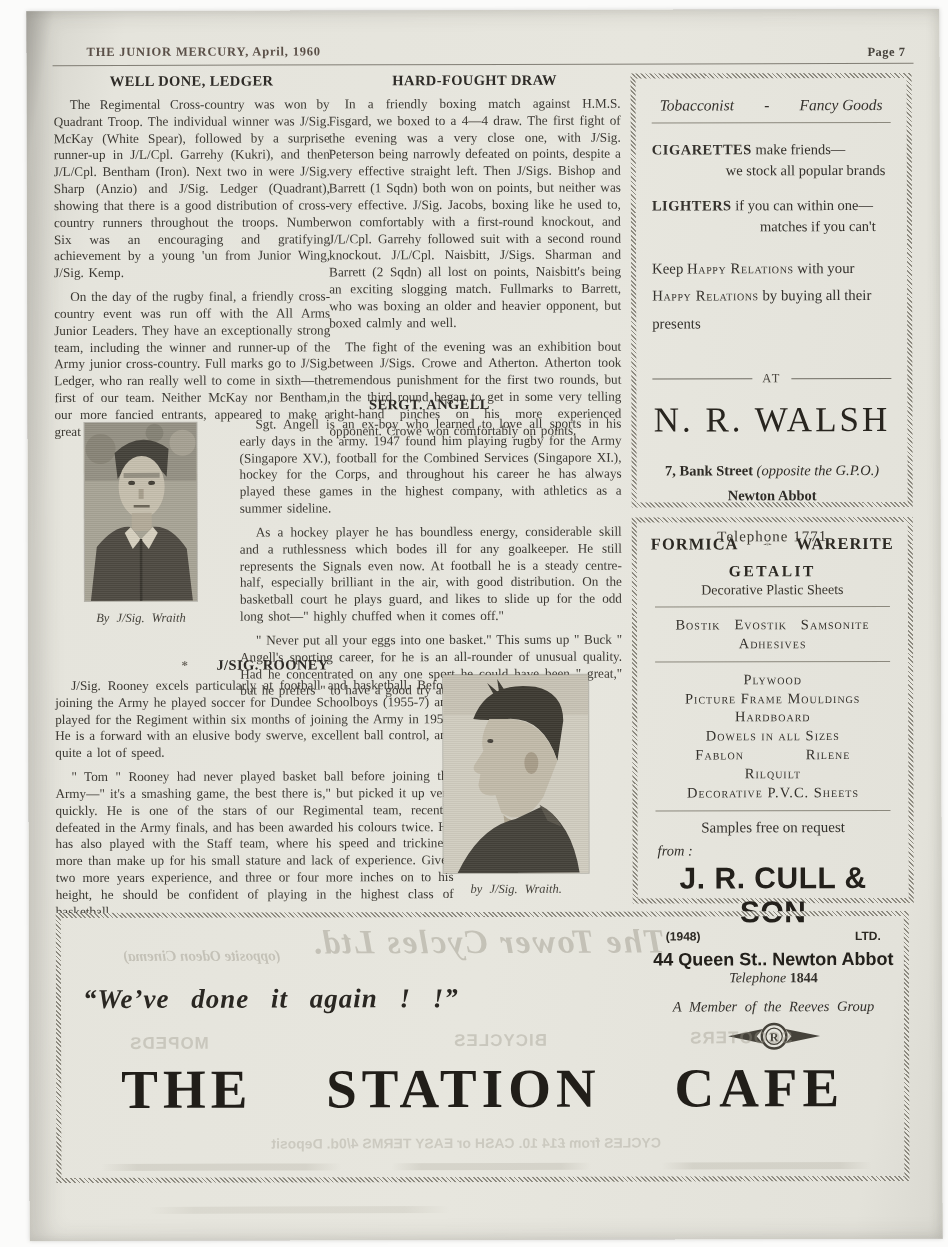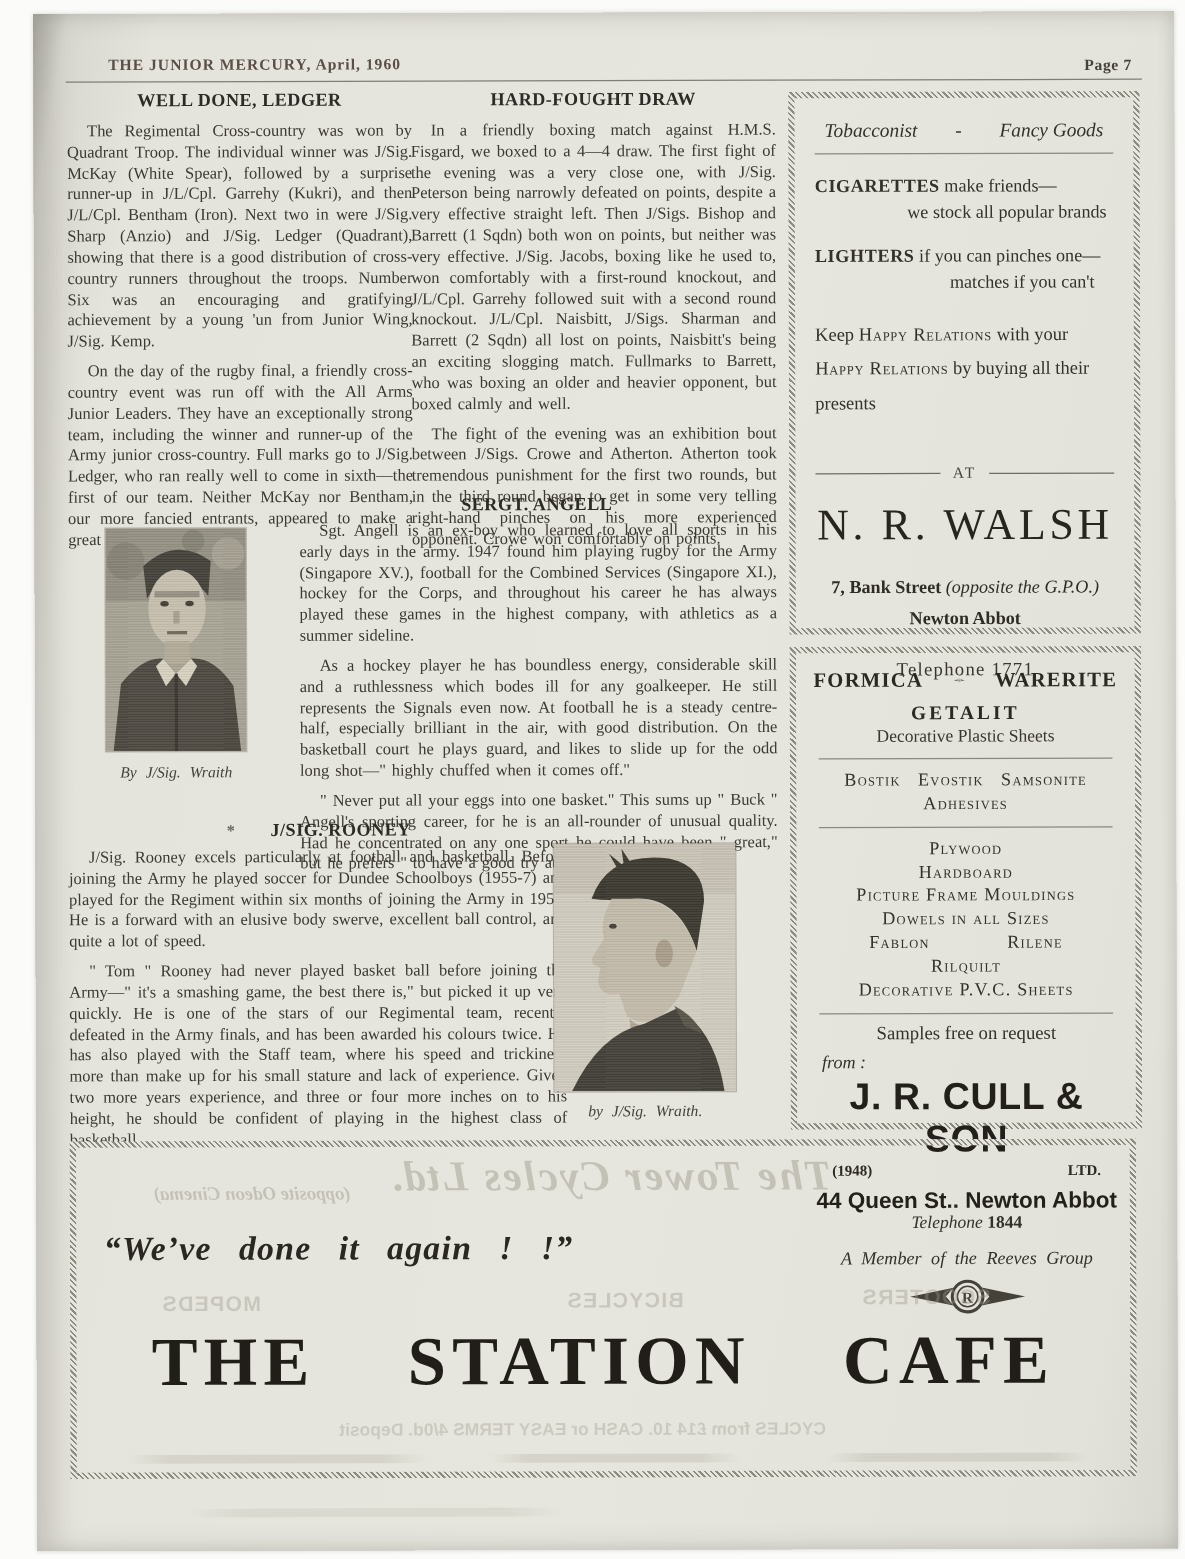--- a/index.html
+++ b/index.html
@@ -47,21 +47,21 @@
   .brandrow{display:flex;align-items:center;justify-content:space-between;padding:0 2px;gap:24px;}
   .brand{font-weight:bold;font-size:16.5px;letter-spacing:1px;color:#2c2923;}
   .getalit{font-weight:bold;font-size:15.5px;letter-spacing:2.5px;margin-top:6px;color:#2c2923;}
   .getalit-sub{font-size:14px;margin-top:2px;color:#3a362f;}
   .cull .rule{border-top:1px solid #8b887d;margin:8px 6px;}
   .scline{font-variant:small-caps;font-size:14.5px;letter-spacing:1px;color:#34312c;line-height:1.3;}
   .pairline{display:flex;justify-content:space-between;padding:0 46px;align-items:flex-end;}
   .samples{font-size:15px;margin-top:4px;color:#34312c;}
   .fromline{font-style:italic;font-size:14.5px;text-align:left;margin:6px 0 0 8px;color:#34312c;}
   .cull-name{font-family:"Liberation Sans",sans-serif;font-weight:bold;font-size:30px;letter-spacing:.5px;color:#23201b;margin-top:2px;}
-  .yearrow{display:flex;justify-content:space-between;font-family:Liberation Serif, serif;font-weight:bold;font-size:12px;padding:0 16px;color:#2c2923;}
+  .yearrow{display:flex;justify-content:space-between;font-family:Liberation Sans, sans-serif;font-weight:bold;font-size:12px;padding:0 16px;color:#2c2923;}
   .cull-addr{font-family:"Liberation Sans",sans-serif;font-weight:bold;font-size:18px;margin-top:6px;color:#23201b;}
   .cull-tel{font-size:14px;color:#34312c;}
   .cull-tel .i{font-style:italic;}
   .cull-tel .b{font-weight:bold;}
   .member{font-style:italic;font-size:14.5px;margin-top:12px;color:#34312c;word-spacing:4px;}
   
   .quote{font-style:italic;font-weight:bold;font-size:27px;letter-spacing:1px;word-spacing:14px;color:#2a2722;}
   .cafe-name{font-weight:bold;font-size:55px;letter-spacing:5px;word-spacing:55px;text-align:center;color:#211e19;}
   .ghost{position:absolute;transform:scaleX(-1);color:#9b978a;opacity:.45;white-space:nowrap;}
   .ghost.script{font-style:italic;font-weight:bold;font-size:34px;letter-spacing:2px;}
@@ -152,21 +152,21 @@
       <span>-</span>
       <span>Fancy Goods</span>
     </div>
     <div class="adline">
       <span class="b">CIGARETTES</span>
       <span>make friends—</span>
     </div>
     <div class="adline2" style="padding-left:74px;">we stock all popular brands</div>
     <div class="adline">
       <span class="b">LIGHTERS</span>
-      <span>if you can pinches one—</span>
+      <span>if you can within one—</span>
     </div>
     <div class="adline2" style="padding-left:108px;">matches if you can't</div>
     <div class="relations">
       <span>Keep</span>
       <span class="sc">Happy Relations</span>
       <span>with your</span>
       <span class="sc">Happy Relations</span>
       <span>by buying all</span>
       <span>their presents</span>
     </div>
@@ -200,22 +200,22 @@
     <div class="getalit-sub">Decorative Plastic Sheets</div>
     <div class="rule"></div>
     <div class="scline">
       <span>Bostik</span>&nbsp;&nbsp;
       <span>Evostik</span>&nbsp;&nbsp;
       <span>Samsonite</span>
     </div>
     <div class="scline">Adhesives</div>
     <div class="rule"></div>
     <div class="scline">Plywood</div>
+    <div class="scline">Picture Frame Mouldings</div>
     <div class="scline">Hardboard</div>
-    <div class="scline">Picture Frame Mouldings</div>
     <div class="scline">Dowels in all Sizes</div>
     <div class="scline pairline">
       <span>Fablon</span>
       <span>Rilene</span>
     </div>
     <div class="scline">Rilquilt</div>
     <div class="scline">Decorative P.V.C. Sheets</div>
     <div class="rule"></div>
     <div class="samples">Samples free on request</div>
     <div class="fromline">from :</div>

